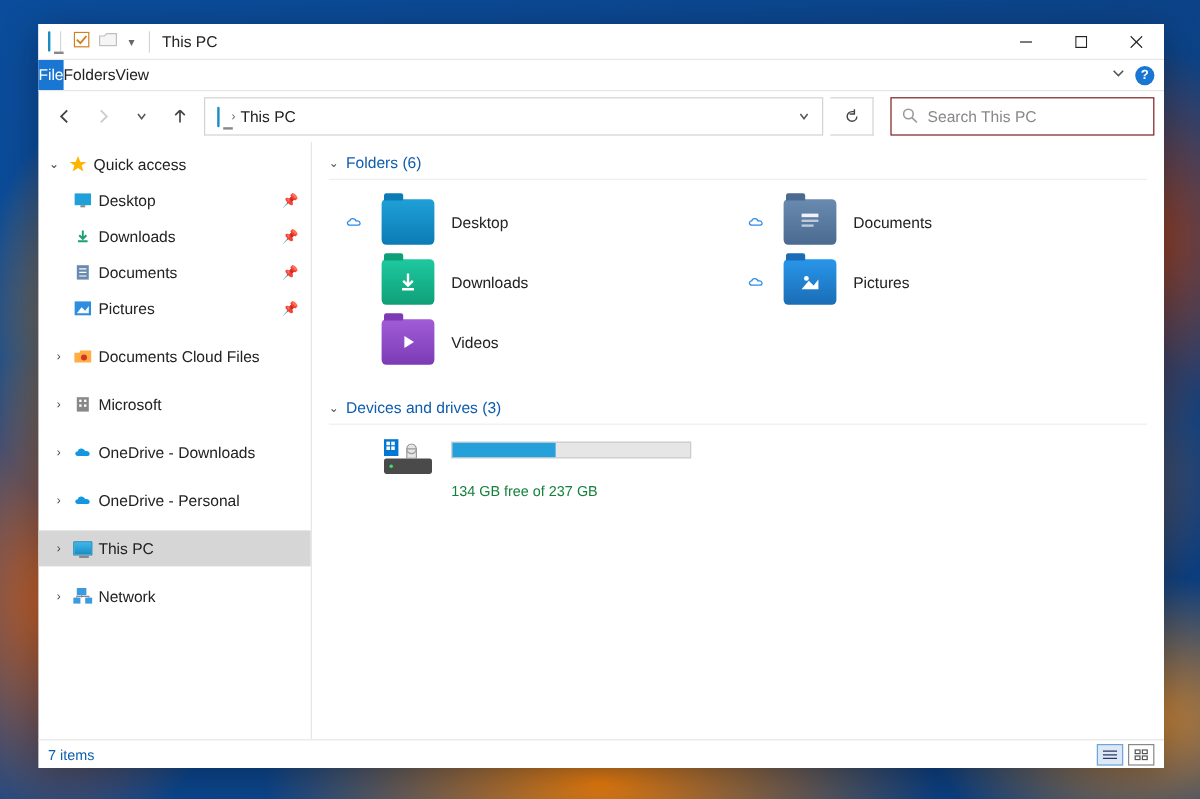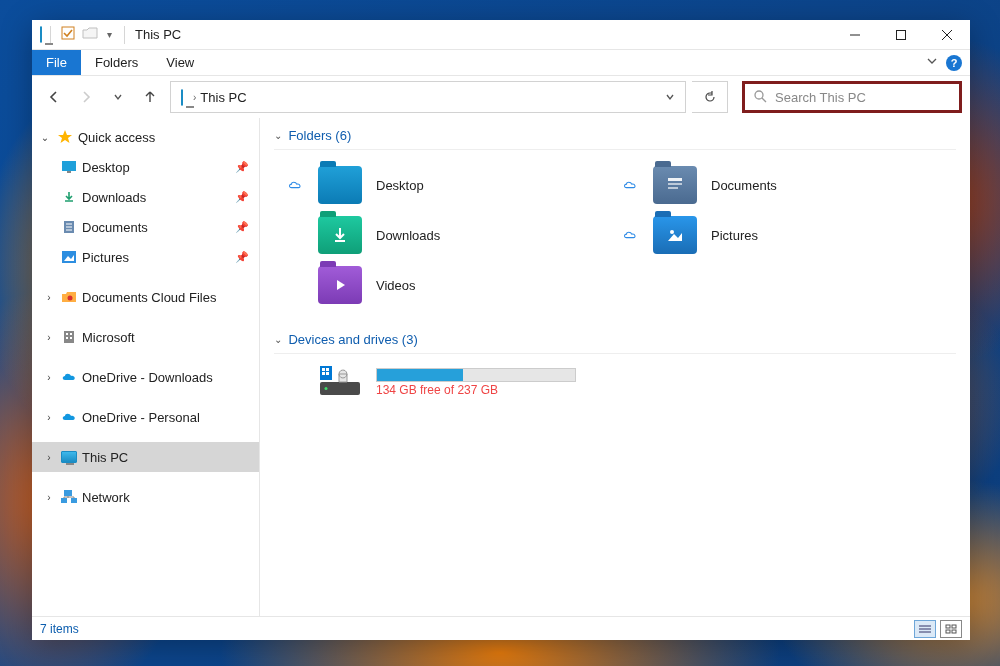--- a/index.html
+++ b/index.html
@@ -37,21 +37,21 @@
     .qat { display: flex; align-items: center; gap: 4px; padding: 0 2px; }
     .qat .sep { width: 1px; height: 18px; background: #d6d6d6; margin: 0 4px; }
     .titlebar .title { font-size: 13px; padding-left: 4px; }
     .win-controls { margin-left: auto; display: flex; }
     .win-controls .btn {
       width: 46px; height: 30px; display: flex; align-items: center; justify-content: center;
     }
     
     .ribbon { height: 26px; display: flex; align-items: stretch; border-bottom: 1px solid #e6e6e6; }
     .ribbon .tab {
-      padding: 0 14px; display: flex; align-items: center; font-size: 13px;
+      padding: 0 0; display: flex; align-items: center; font-size: 13px;
     }
     .ribbon .tab.file { background: #1976d2; color: #fff; }
     .ribbon .right { margin-left: auto; display: flex; align-items: center; gap: 8px; padding-right: 8px; }
     .help-circle {
       width: 16px; height: 16px; border-radius: 50%; background: #1976d2; color: #fff;
       font-size: 11px; font-weight: bold; display: flex; align-items: center; justify-content: center;
     }
     
     .addr-row { height: 42px; display: flex; align-items: center; padding: 4px 8px; gap: 6px; }
     .nav-btns { display: flex; align-items: center; gap: 4px; }
@@ -63,21 +63,21 @@
     .addr-bar {
       flex: 1; height: 32px; border: 1px solid #d2d2d2;
       display: flex; align-items: center; padding: 0 4px;
     }
     .addr-chev { width: 22px; display: flex; align-items: center; justify-content: center; color: #555; margin-left:auto; }
     .refresh {
       width: 36px; height: 32px; border: 1px solid #d2d2d2; border-left: none;
       display: flex; align-items: center; justify-content: center; color: #444;
     }
     .search {
-      width: 220px; height: 32px; border: 3px solid #7f1d1d; margin-left: 8px;
+      width: 220px; height: 32px; border: 1px solid #7f1d1d; margin-left: 8px;
       display: flex; align-items: center; padding: 0 8px; gap: 8px;
     }
     .search input { border: none; outline: none; flex: 1; font-size: 13px; color: #888; }
     .search input::placeholder { color: #888; }
     
     .body { flex: 1; display: flex; overflow: hidden; }
     
     .sidebar { width: 228px; border-right: 1px solid #e6e6e6; overflow-y: auto; padding: 4px 0; }
     .side-row {
       height: 30px; display: flex; align-items: center; padding: 0 6px; gap: 4px;
@@ -124,21 +124,21 @@
     .fi-pictures { background: linear-gradient(#2996ea,#1a6db5); }
     .fi-pictures::before { background: #1a6db5; }
     .fi-videos { background: linear-gradient(#a15cd8,#7c3bb5); }
     .fi-videos::before { background: #7c3bb5; }
     .folder-icon svg { width: 22px; height: 22px; }
     .folder-name { font-size: 13px; }
     .drive-row {
       display: flex; align-items: flex-start; gap: 14px; padding: 10px 0 0 44px;
     }
     .drive-icon { width: 44px; height: 34px; position: relative; }
-    .drive-info .free { color: #ef4444; font-size: 12px; margin-top: 1px; }
+    .drive-info .free { color: #15803d; font-size: 12px; margin-top: 20px; }
     .storage-bar {
       width: 200px; height: 14px; background: #e6e6e6; border: 1px solid #ccc; margin-top: 4px;
       position: relative;
     }
     .storage-bar .fill { height: 100%; background: #26a0da; }
     
     .statusbar {
       height: 24px; border-top: 1px solid #e6e6e6; display: flex; align-items: center;
       padding: 0 8px; font-size: 12px; color: #0b5dae;
     }

